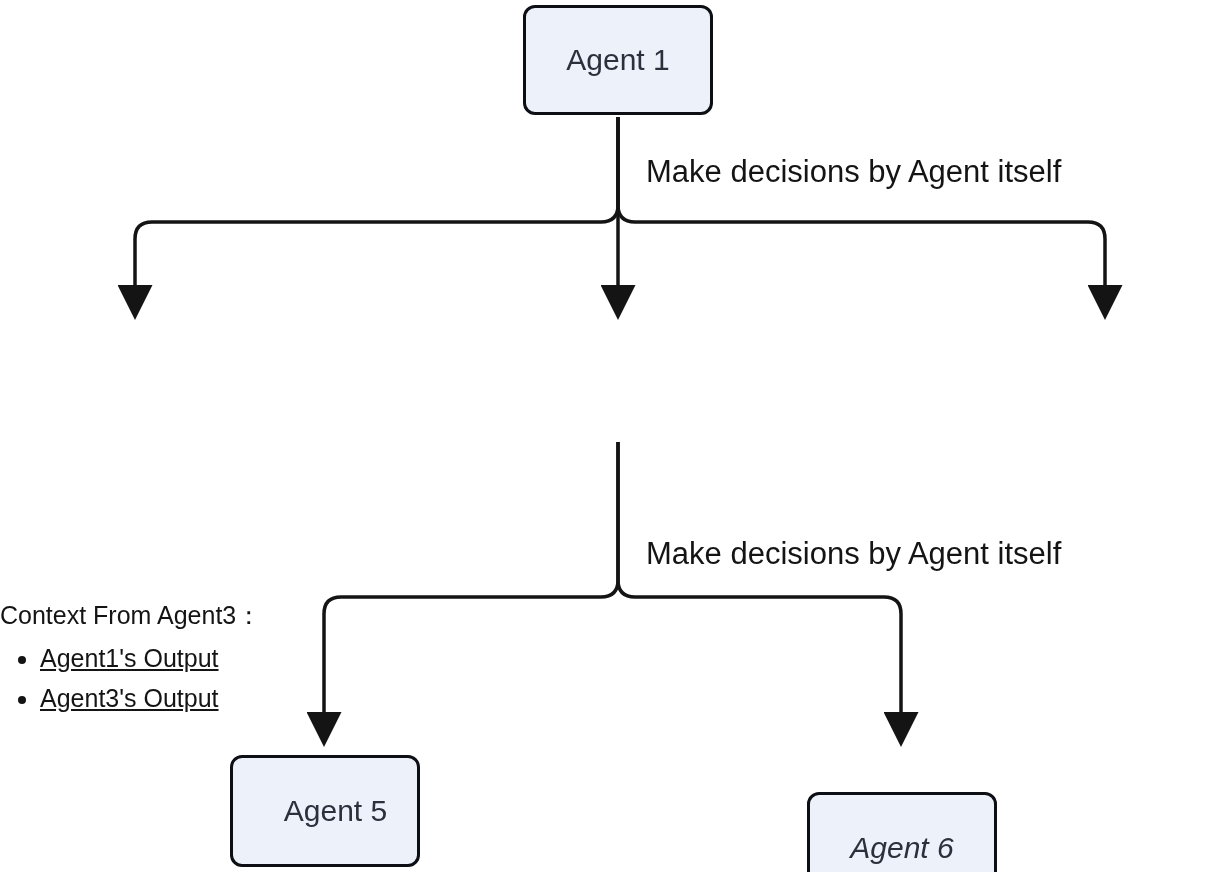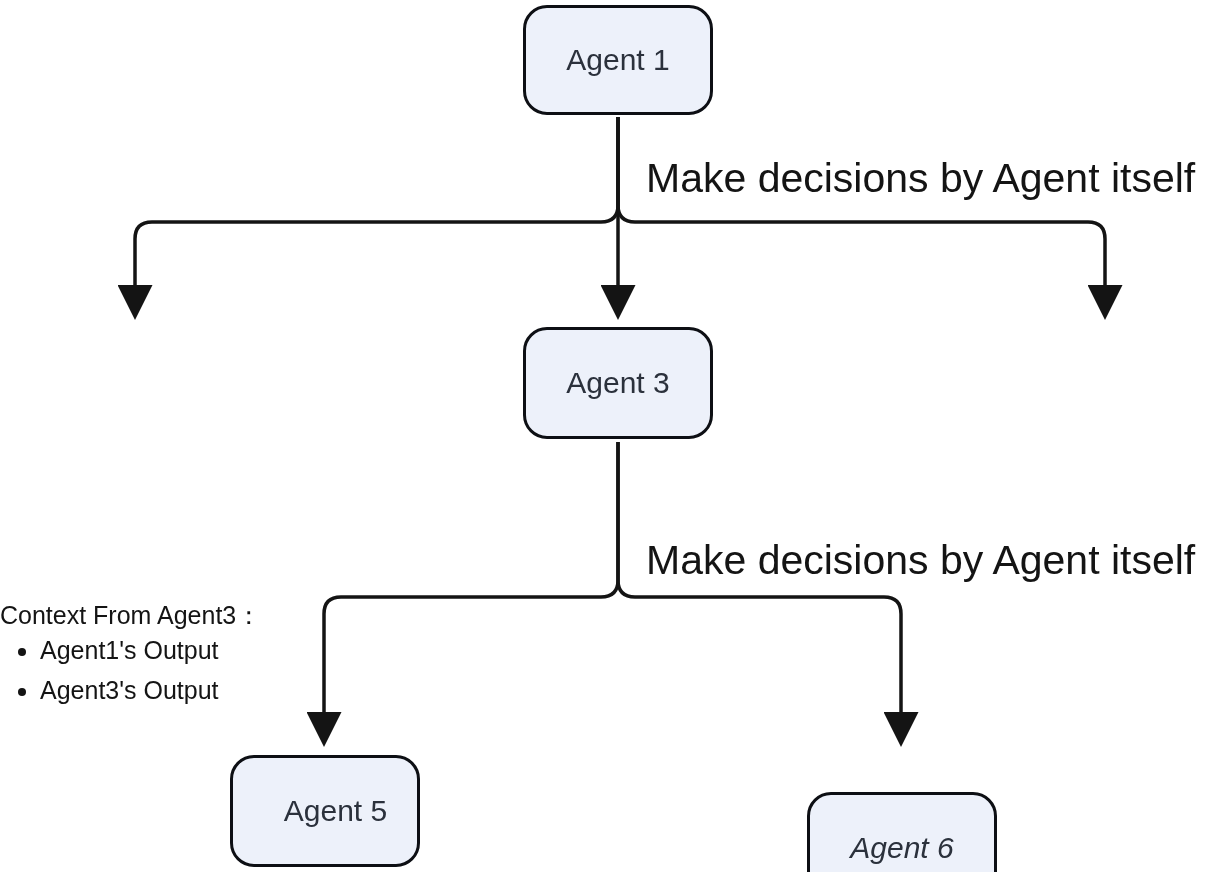--- a/index.html
+++ b/index.html
@@ -18,55 +18,57 @@
     width:1208px;height:872px;
     background:var(--background);
     overflow:hidden;
   }
   svg.edges{position:absolute;left:0;top:0;}
   .node{
     position:absolute;
     width:190px;height:112px;
     background:var(--node-fill);
     border:3px solid var(--node-border);
-    border-radius:24px;
+    border-radius:12px;
     display:flex;align-items:center;justify-content:center;
   }
   .node span{
     font-size:30px;
     color:var(--node-text-color);
   }
   #n-agent1{left:523px;top:5px;height:110px;}
   #n-agent2{left:40px;top:327px;}
   #n-agent3{left:523px;top:327px;}
   #n-agent4{left:1010px;top:327px;}
   #n-agent5{left:230px;top:755px;padding-left:21px;}
   #n-agent6{left:807px;top:792px;font-style:italic;}
   .edge-label{
     position:absolute;
-    font-size:41px;
+    font-size:31px;
     line-height:1.3;
     color:var(--label-text-color);
     white-space:nowrap;
   }
   #el-1{left:646px;top:152px;}
   #el-2{left:646px;top:534px;}
   .context-note{
     position:absolute;
     left:0;top:600px;
     color:var(--label-text-color);
     font-size:25px;
   }
   .ctx-title{
     line-height:30px;
     white-space:nowrap;
   }
   .context-note ul{
+    margin-top:8px;
     padding-left:40px;
     list-style:disc;
+    text-decoration:underline;
   }
   .context-note li{
     line-height:40px;
     white-space:nowrap;
   }
 </style>
 </head>
 <body>
 
 <div class="canvas">
@@ -80,23 +82,20 @@
     <path d="M618,117 V205 Q618,222 601,222 H152 Q135,222 135,239 V313" fill="none" stroke="#141414" stroke-width="3.5" marker-end="url(#arrow)"></path>
     <path d="M618,117 V313" fill="none" stroke="#141414" stroke-width="3.5" marker-end="url(#arrow)"></path>
     <path d="M618,117 V205 Q618,222 635,222 H1088 Q1105,222 1105,239 V313" fill="none" stroke="#141414" stroke-width="3.5" marker-end="url(#arrow)"></path>
     <path d="M618,442 V580 Q618,597 601,597 H341 Q324,597 324,614 V740" fill="none" stroke="#141414" stroke-width="3.5" marker-end="url(#arrow)"></path>
     <path d="M618,442 V580 Q618,597 635,597 H884 Q901,597 901,614 V740" fill="none" stroke="#141414" stroke-width="3.5" marker-end="url(#arrow)"></path>
   </svg>
 
   <div class="node" id="n-agent1">
     <span>Agent 1</span>
   </div>
-  <div class="node" id="n-agent3">
-    <span>Agent 3</span>
-  </div>
   <div class="node" id="n-agent5">
     <span>Agent 5</span>
   </div>
   <div class="node" id="n-agent6">
     <span>Agent 6</span>
   </div>
 
   <div class="edge-label" id="el-1">Make decisions by Agent itself</div>
   <div class="edge-label" id="el-2">Make decisions by Agent itself</div>
 

